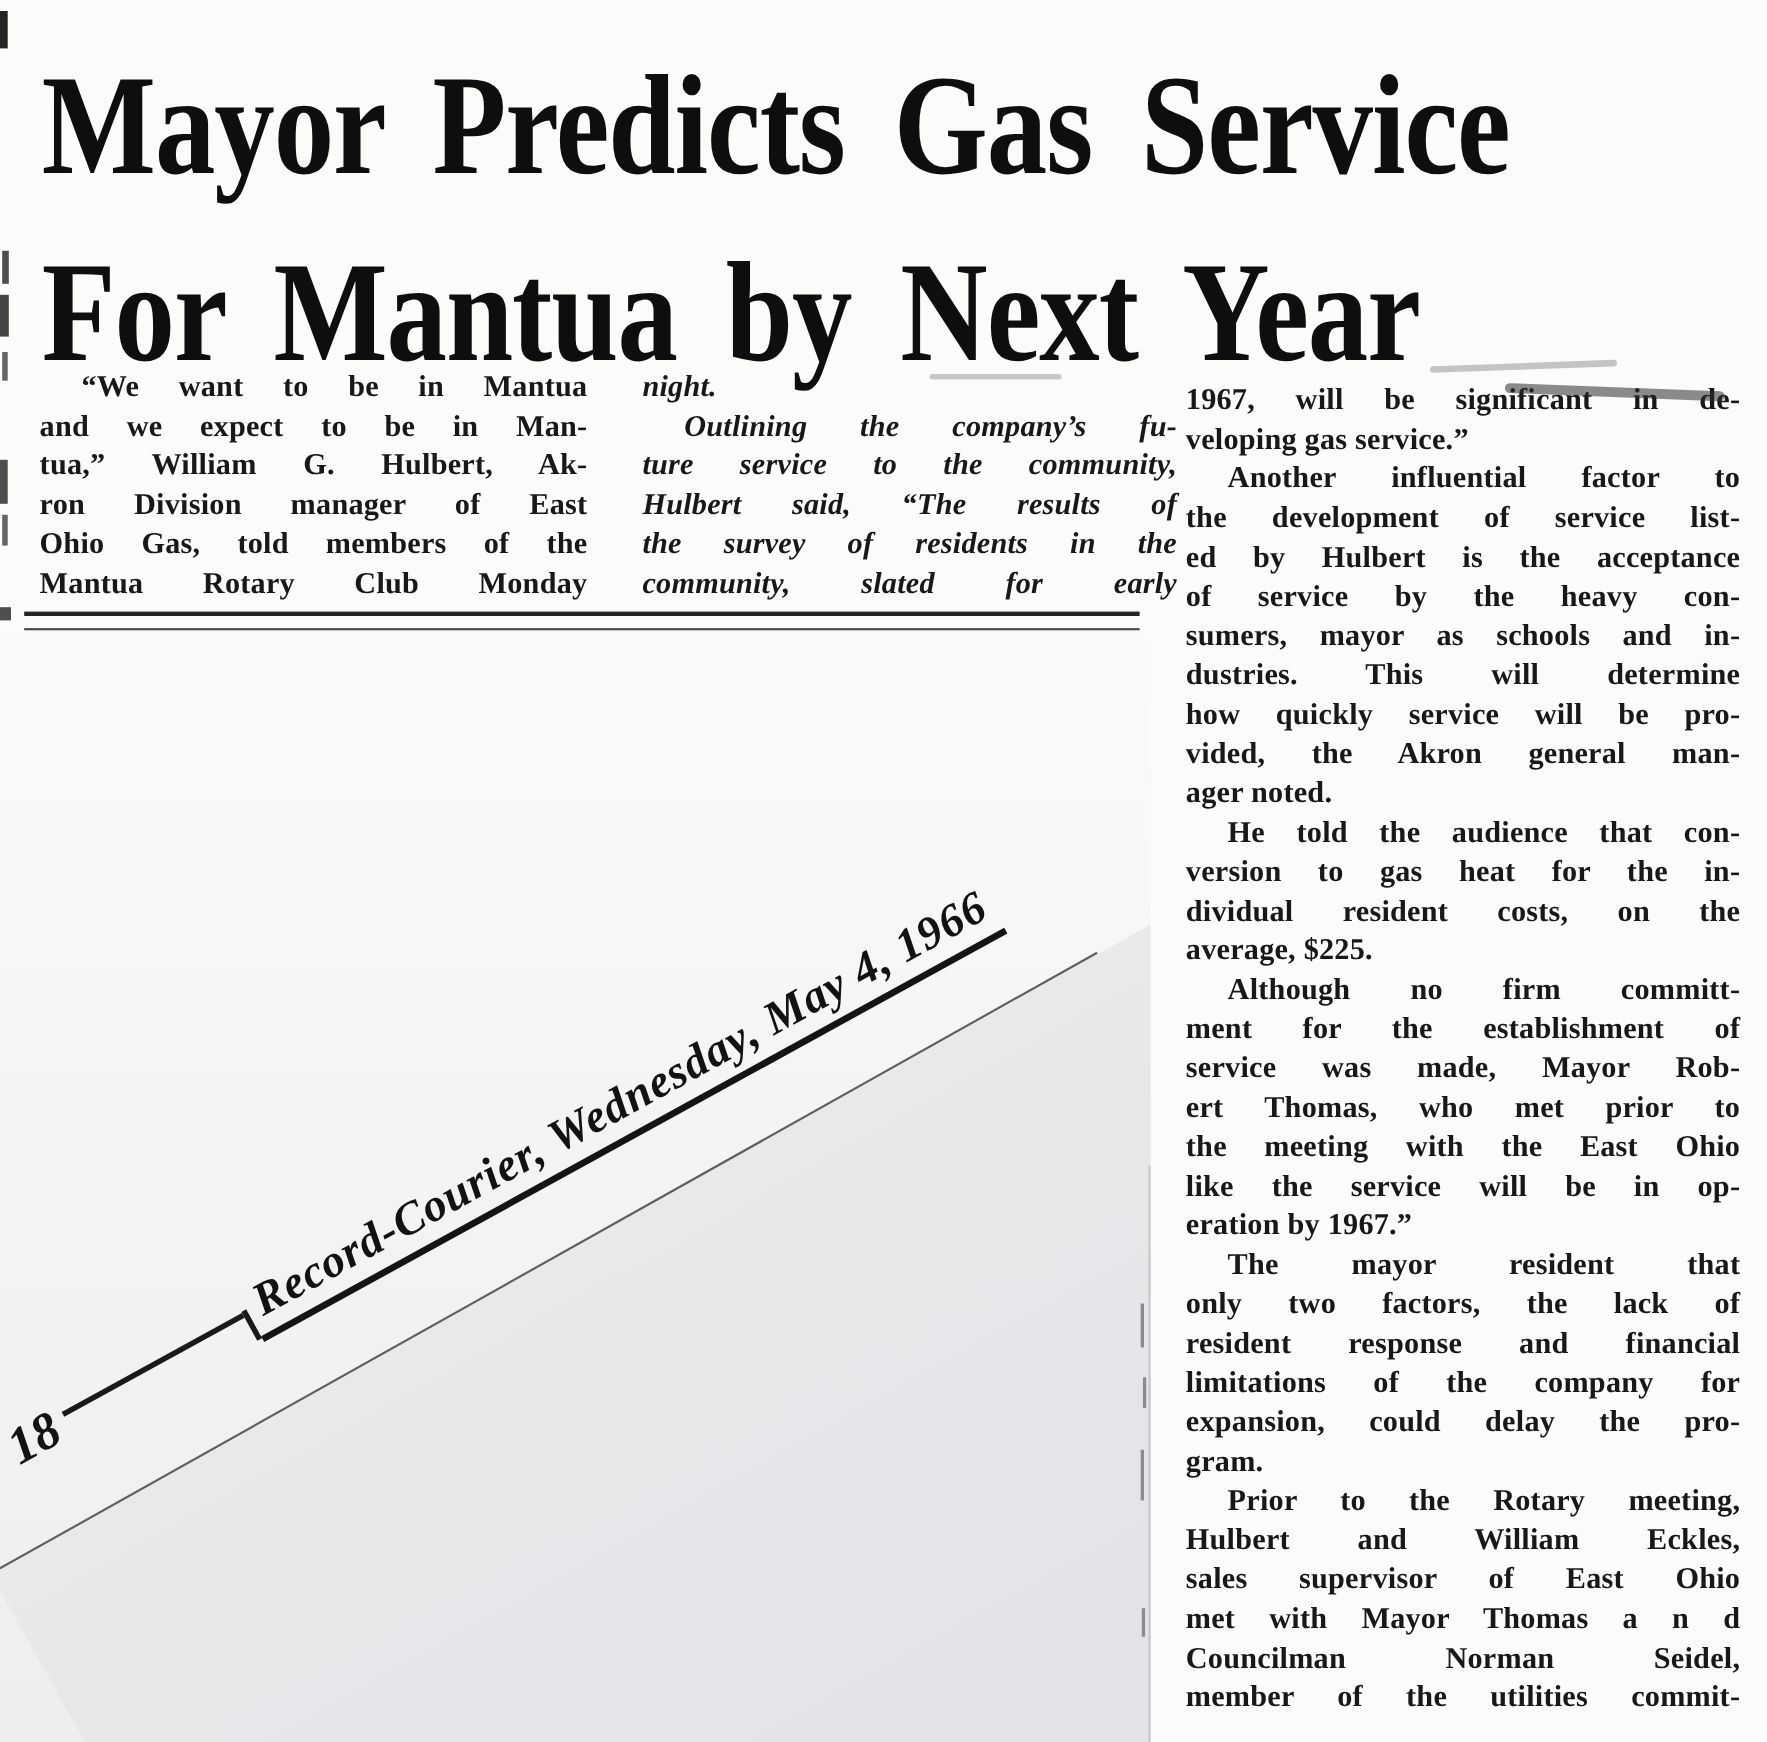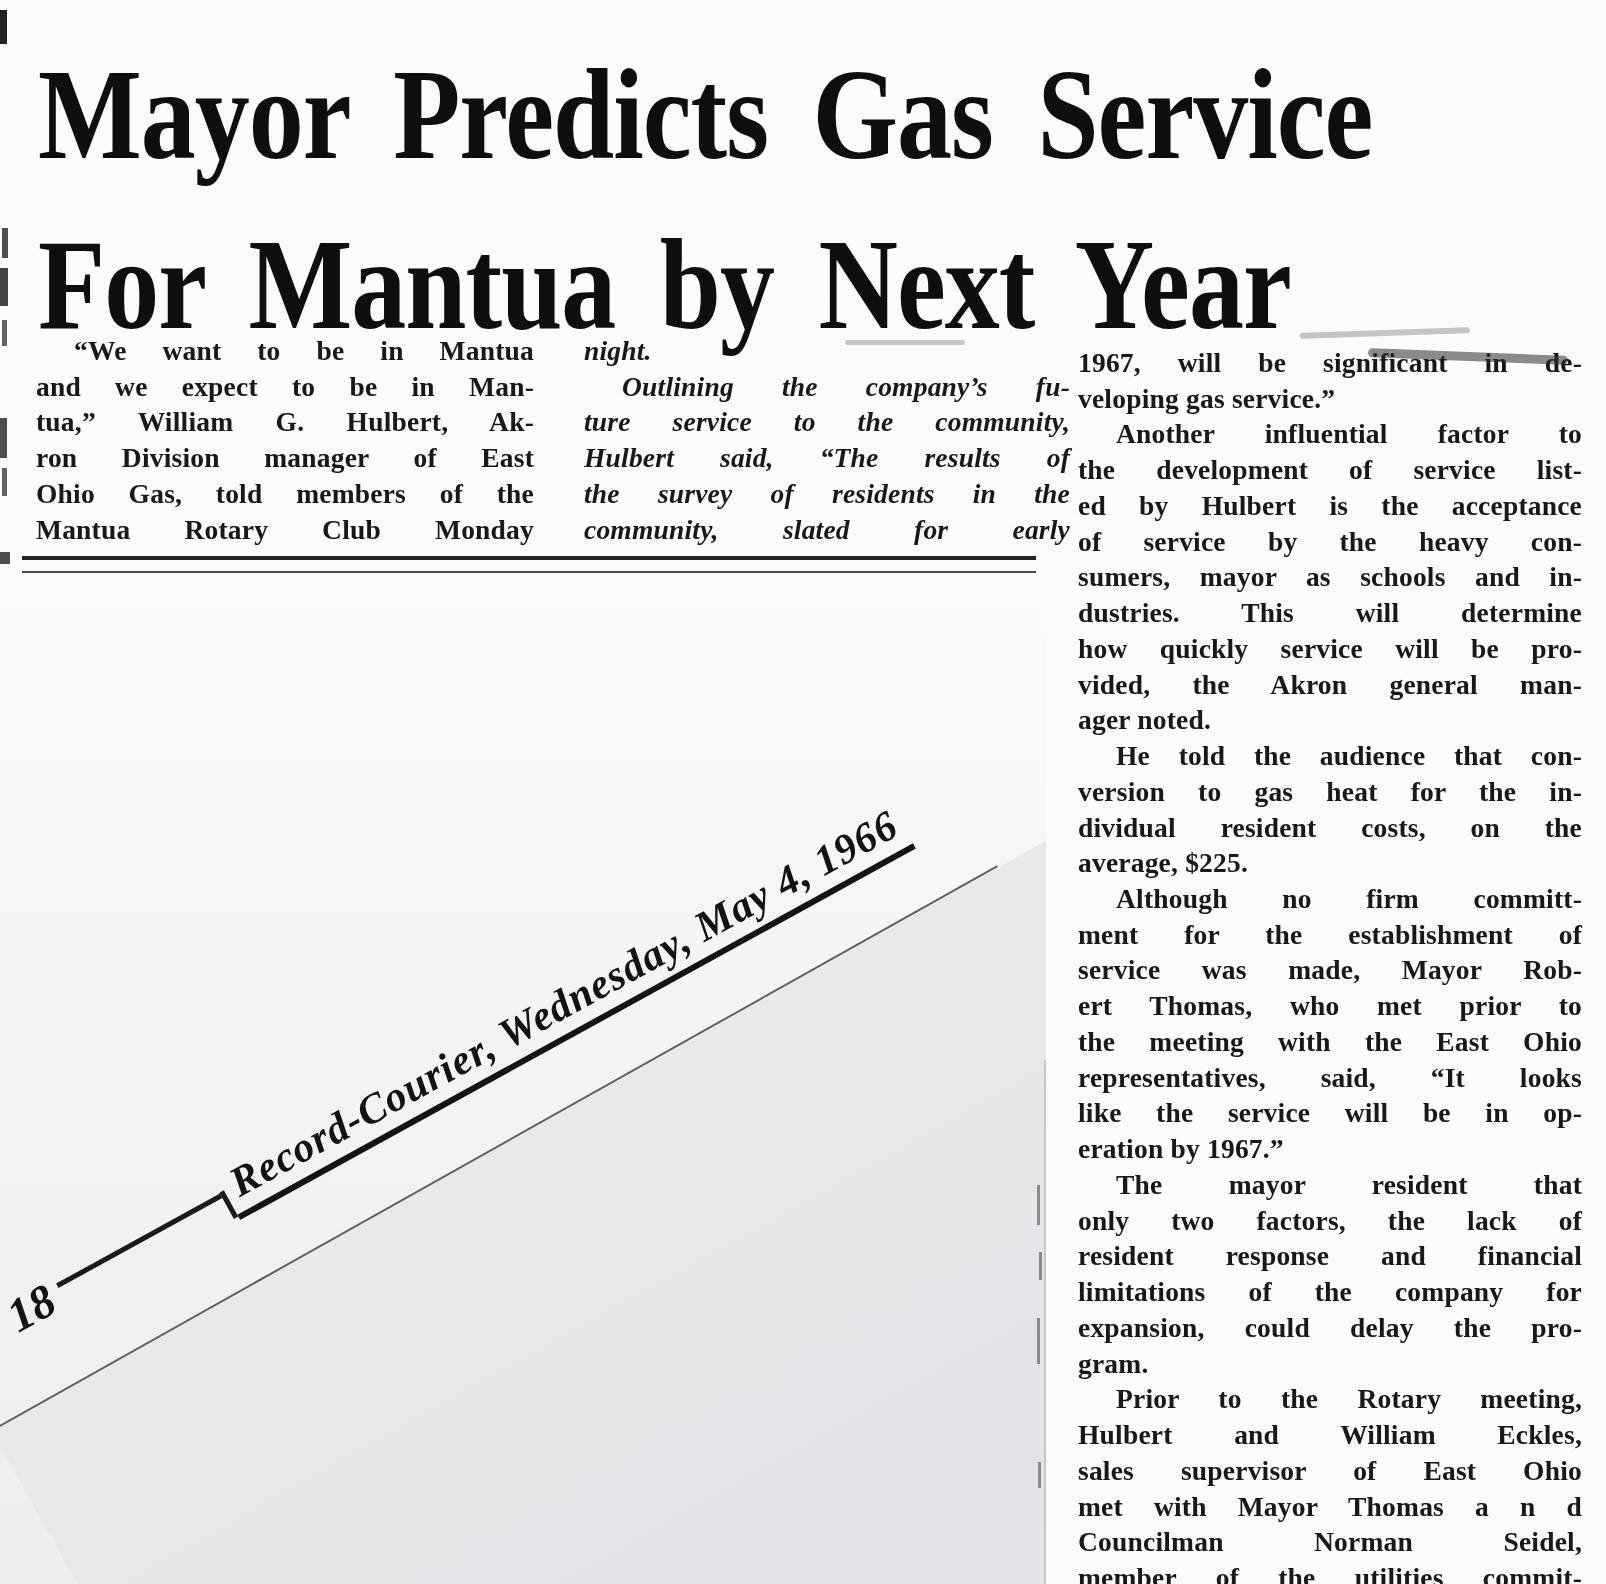--- a/index.html
+++ b/index.html
@@ -187,21 +187,20 @@
       <div class="bl end">ager noted.</div>
       <div class="bl in">He told the audience that con-</div>
       <div class="bl">version to gas heat for the in-</div>
       <div class="bl">dividual resident costs, on the</div>
       <div class="bl end">average, $225.</div>
       <div class="bl in">Although no firm committ-</div>
       <div class="bl">ment for the establishment of</div>
       <div class="bl">service was made, Mayor Rob-</div>
       <div class="bl">ert Thomas, who met prior to</div>
       <div class="bl">the meeting with the East Ohio</div>
-      <div class="bl">representatives, said, “It looks</div>
       <div class="bl">like the service will be in op-</div>
       <div class="bl end">eration by 1967.”</div>
       <div class="bl in">The mayor resident that</div>
       <div class="bl">only two factors, the lack of</div>
       <div class="bl">resident response and financial</div>
       <div class="bl">limitations of the company for</div>
       <div class="bl">expansion, could delay the pro-</div>
       <div class="bl end">gram.</div>
       <div class="bl in">Prior to the Rotary meeting,</div>
       <div class="bl">Hulbert and William Eckles,</div>

